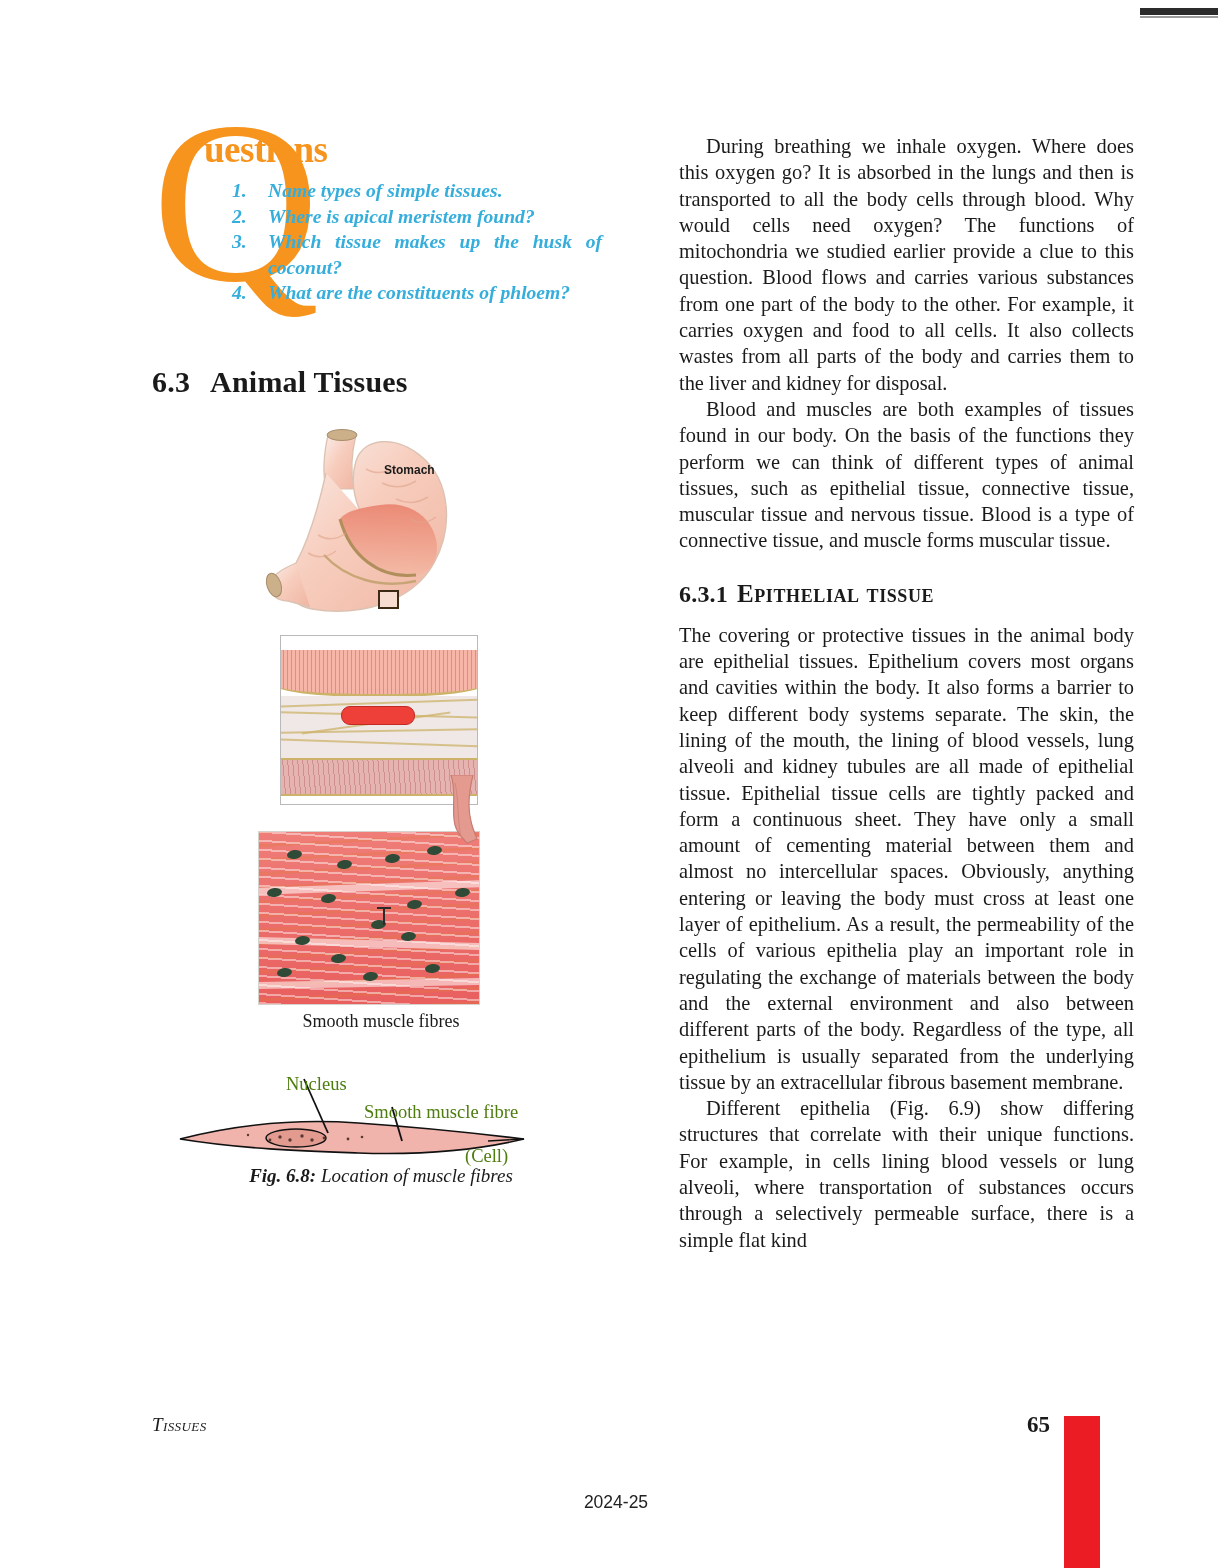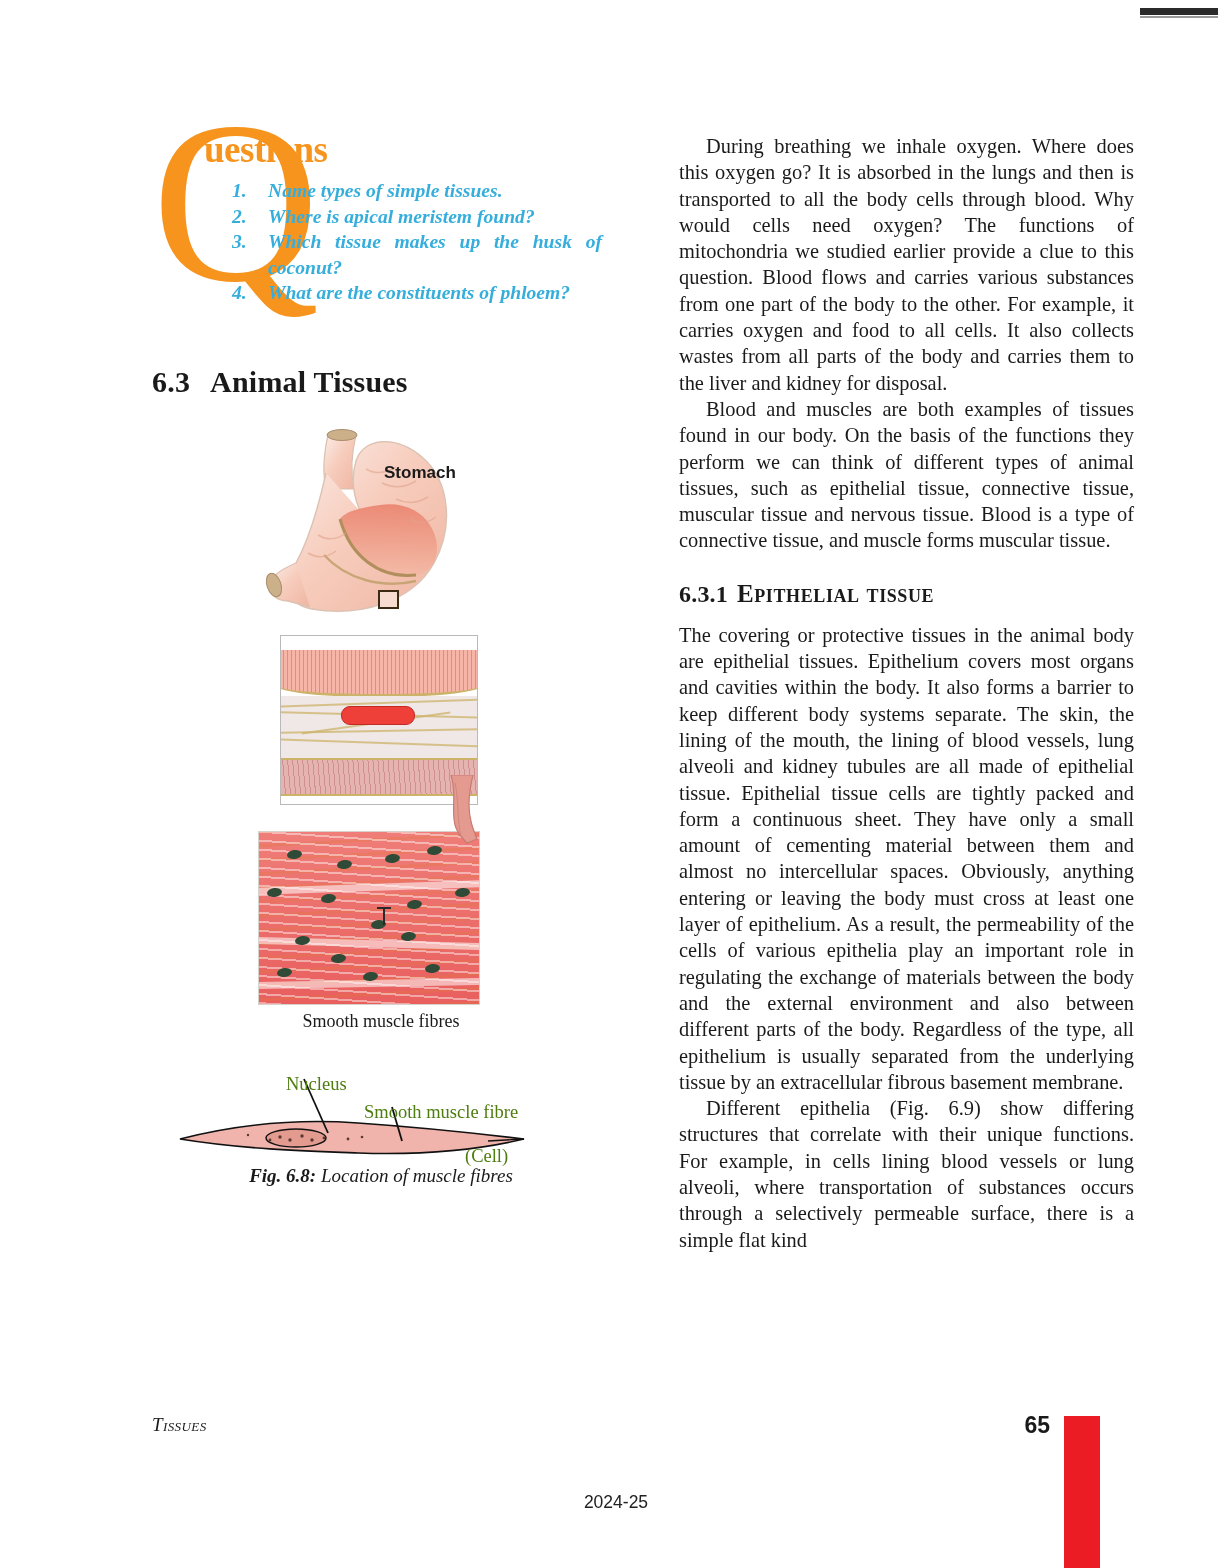--- a/index.html
+++ b/index.html
@@ -151,21 +151,21 @@
     left: 110px;
     top: 0px;
     width: 230px;
     height: 200px;
   }
   .stomach-label {
     position: absolute;
     left: 122px;
     top: 40px;
     font-family: "Liberation Sans", sans-serif;
-    font-size: 17px;
+    font-size: 12px;
     font-weight: bold;
     color: #1a1a1a;
     z-index: 5;
   }
   .marker-box {
     position: absolute;
     left: 116px;
     top: 167px;
     width: 17px;
     height: 15px;
@@ -335,21 +335,21 @@
     font-style: italic;
     font-variant: small-caps;
     font-size: 19px;
     letter-spacing: 0.4px;
     color: #1a1a1a;
   }
   .page-number {
     position: absolute;
     right: 174px;
     top: 1412px;
-    font-family: Liberation Sans, sans-serif;
+    font-family: Liberation Serif, serif;
     font-weight: bold;
     font-size: 23px;
   }
   .red-bar {
     position: absolute;
     right: 124px;
     top: 1416px;
     width: 36px;
     height: 152px;
     background: #EC1C24;

